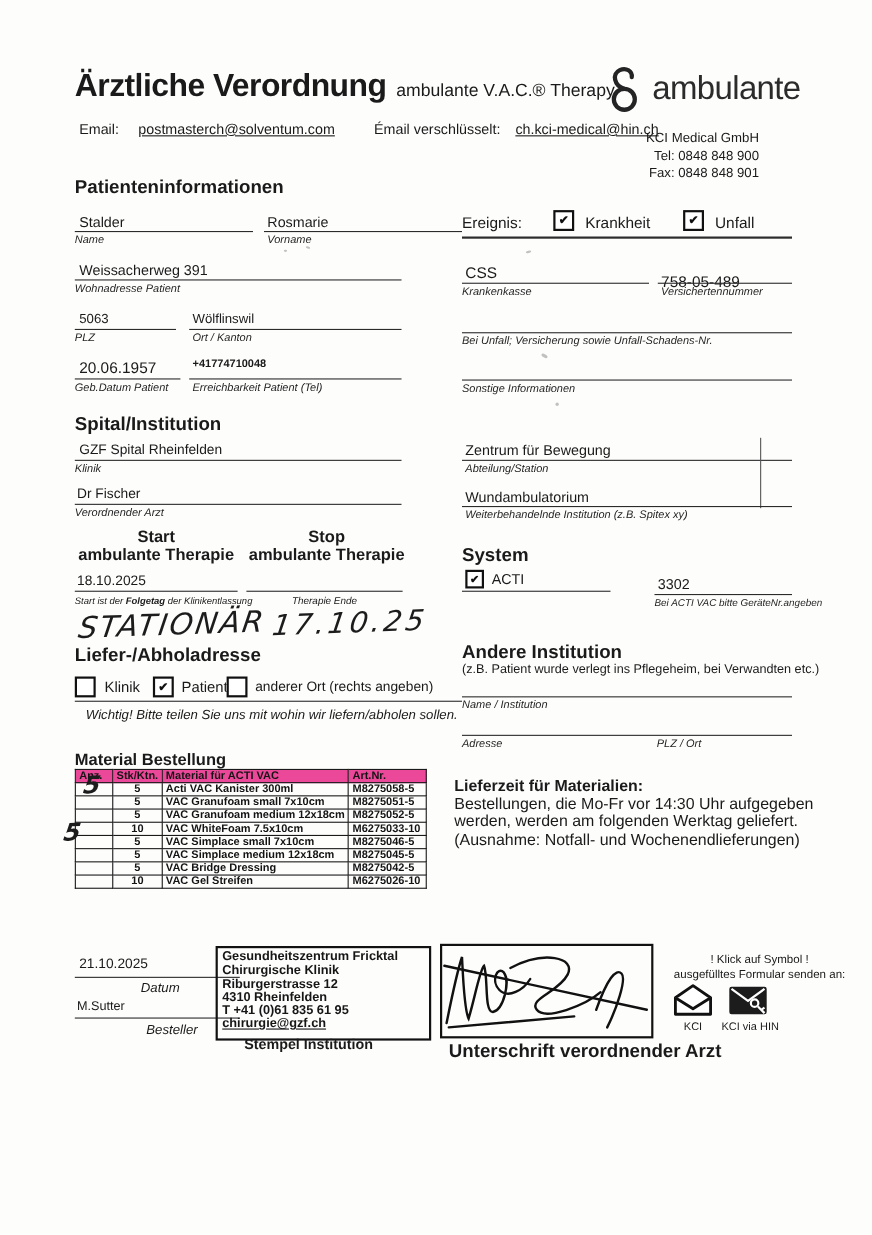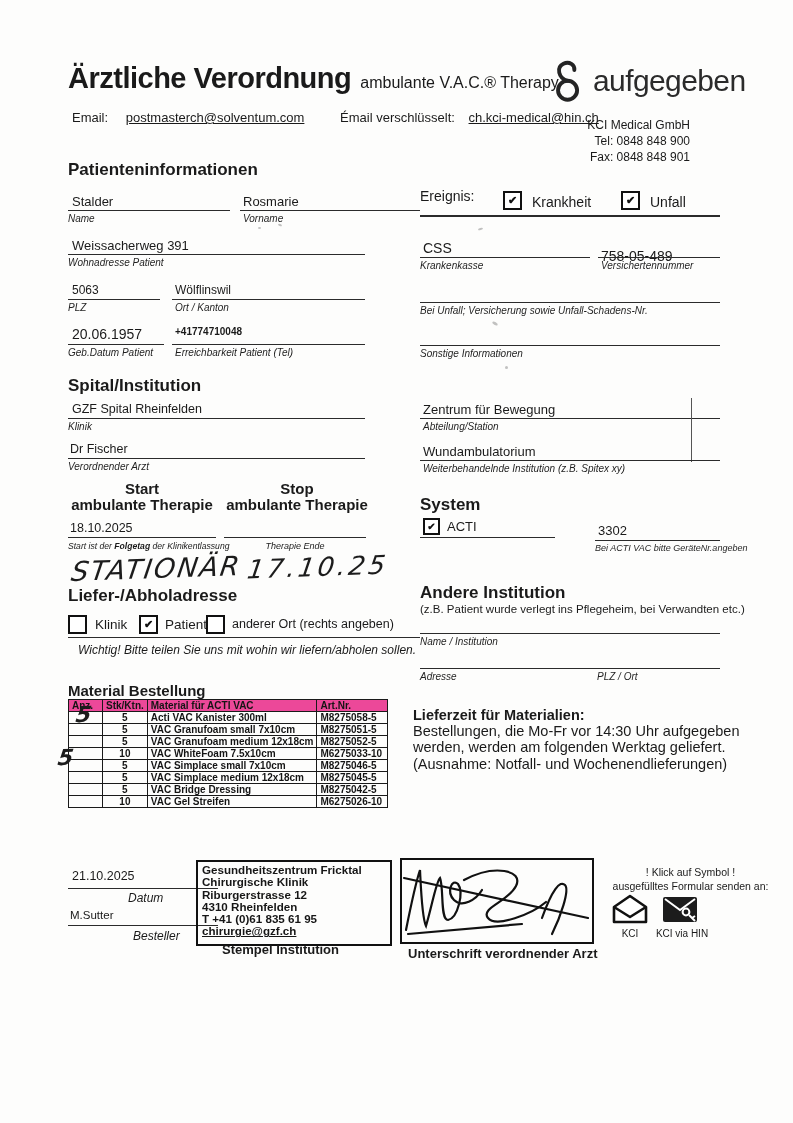--- a/index.html
+++ b/index.html
@@ -43,21 +43,21 @@
     <span class="u" style="margin-left:14px;">postmasterch@solventum.com</span>
     <span style="margin-left:32px;">Émail verschlüsselt:</span>
     <span class="u" style="margin-left:10px;">ch.kci-medical@hin.ch</span>
   </div>
 
   <div class="abs" style="left:550px;top:57px;display:flex;align-items:center;gap:6px;">
     <svg width="37" height="48" viewBox="0 0 40 50">
       <circle cx="19" cy="35" r="10.3" fill="none" stroke="#242424" stroke-width="4.2"></circle>
       <path d="M19 24.8 C9 22 6.5 10 14.5 6.3 C21 3.4 27 7.5 26.3 13.2" fill="none" stroke="#242424" stroke-width="4.2" stroke-linecap="round"></path>
     </svg>
-    <span style="font-size:30px;color:#2b2b2b;letter-spacing:-.6px;">aufgegeben</span>
+    <span style="font-size:30px;color:#2b2b2b;letter-spacing:-.6px;">ambulante</span>
   </div>
 
   <div class="abs" style="left:555px;top:118px;width:135px;text-align:right;font-size:12px;line-height:1.32;">
     <div>KCI Medical GmbH</div>
     <div>Tel: 0848 848 900</div>
     <div>Fax: 0848 848 901</div>
   </div>
 
   <div class="h1s" style="left:68px;top:160px;">Patienteninformationen</div>
 
@@ -82,21 +82,21 @@
   <div class="lbl" style="left:175px;top:302px;">Ort / Kanton</div>
 
   <div class="val" style="left:72px;top:326px;font-size:14px;">20.06.1957</div>
   <div class="line" style="left:68px;top:344px;width:96px;"></div>
   <div class="lbl" style="left:68px;top:347px;">Geb.Datum Patient</div>
 
   <div class="val" style="left:175px;top:326px;font-size:10px;font-weight:bold;">+41774710048</div>
   <div class="line" style="left:172px;top:344px;width:193px;"></div>
   <div class="lbl" style="left:175px;top:347px;">Erreichbarkeit Patient (Tel)</div>
 
-  <div class="val" style="left:420px;top:188px;font-size:14px;">Ereignis:</div>
+  <div class="val" style="left:420px;top:194px;font-size:14px;">Ereignis:</div>
   <div class="cb" style="left:503px;top:191px;">
       <span>✔</span>
     </div>
   <div class="val" style="left:532px;top:194px;font-size:14px;">Krankheit</div>
   <div class="cb" style="left:621px;top:191px;">
       <span>✔</span>
     </div>
   <div class="val" style="left:650px;top:194px;font-size:14px;">Unfall</div>
   <div class="line" style="left:420px;top:215px;width:300px;border-bottom-width:2px;"></div>
 
@@ -287,21 +287,21 @@
     <svg width="190" height="82" viewBox="0 0 190 82">
       <g fill="none" stroke="#111" stroke-width="2.2" stroke-linecap="round">
         <path d="M4 70 C10 40 16 16 18 10 C19 30 20 58 24 66 C30 46 34 22 38 18 C42 28 38 60 46 60 C56 58 62 32 56 24 C50 18 44 32 52 40 C60 48 74 40 80 30"></path>
         <path d="M62 20 C92 4 122 10 114 26 C106 42 78 48 86 58 C94 68 130 54 144 42"></path>
         <path d="M140 58 C150 30 158 20 163 25 C168 30 158 58 150 74"></path>
         <path d="M2 18 L186 58"></path>
         <path d="M6 74 L120 64"></path>
       </g>
     </svg>
   </div>
-  <div class="abs b nw" style="left:408px;top:946px;font-size:13px;">Unterschrift verordnender Arzt</div>
+  <div class="abs b nw" style="left:408px;top:946px;font-size:17px;">Unterschrift verordnender Arzt</div>
 
   <div class="abs c" style="left:598px;top:866px;width:185px;font-size:10.5px;line-height:1.3;">
     <div>! Klick auf Symbol !</div>
     <div>ausgefülltes Formular senden an:</div>
   </div>
 
   <div class="abs" style="left:612px;top:894px;cursor:pointer;">
     <svg width="36" height="30" viewBox="0 0 36 30">
       <g fill="#fff" stroke="#111" stroke-width="2.6" stroke-linejoin="round">
         <path d="M2 13 L18 2 L34 13 L34 28 L2 28 Z"></path>

